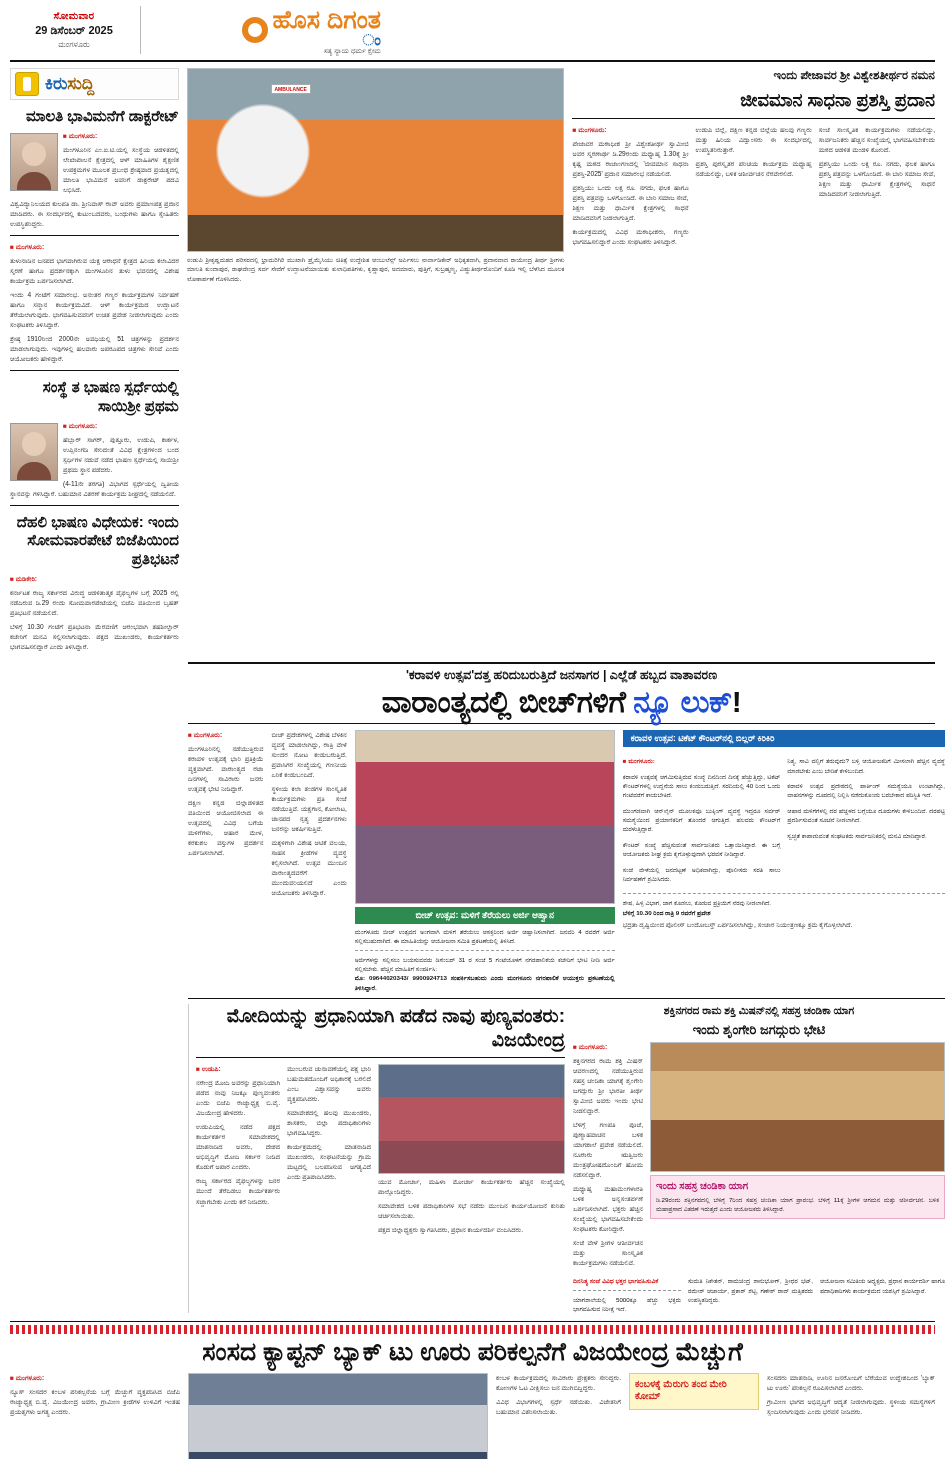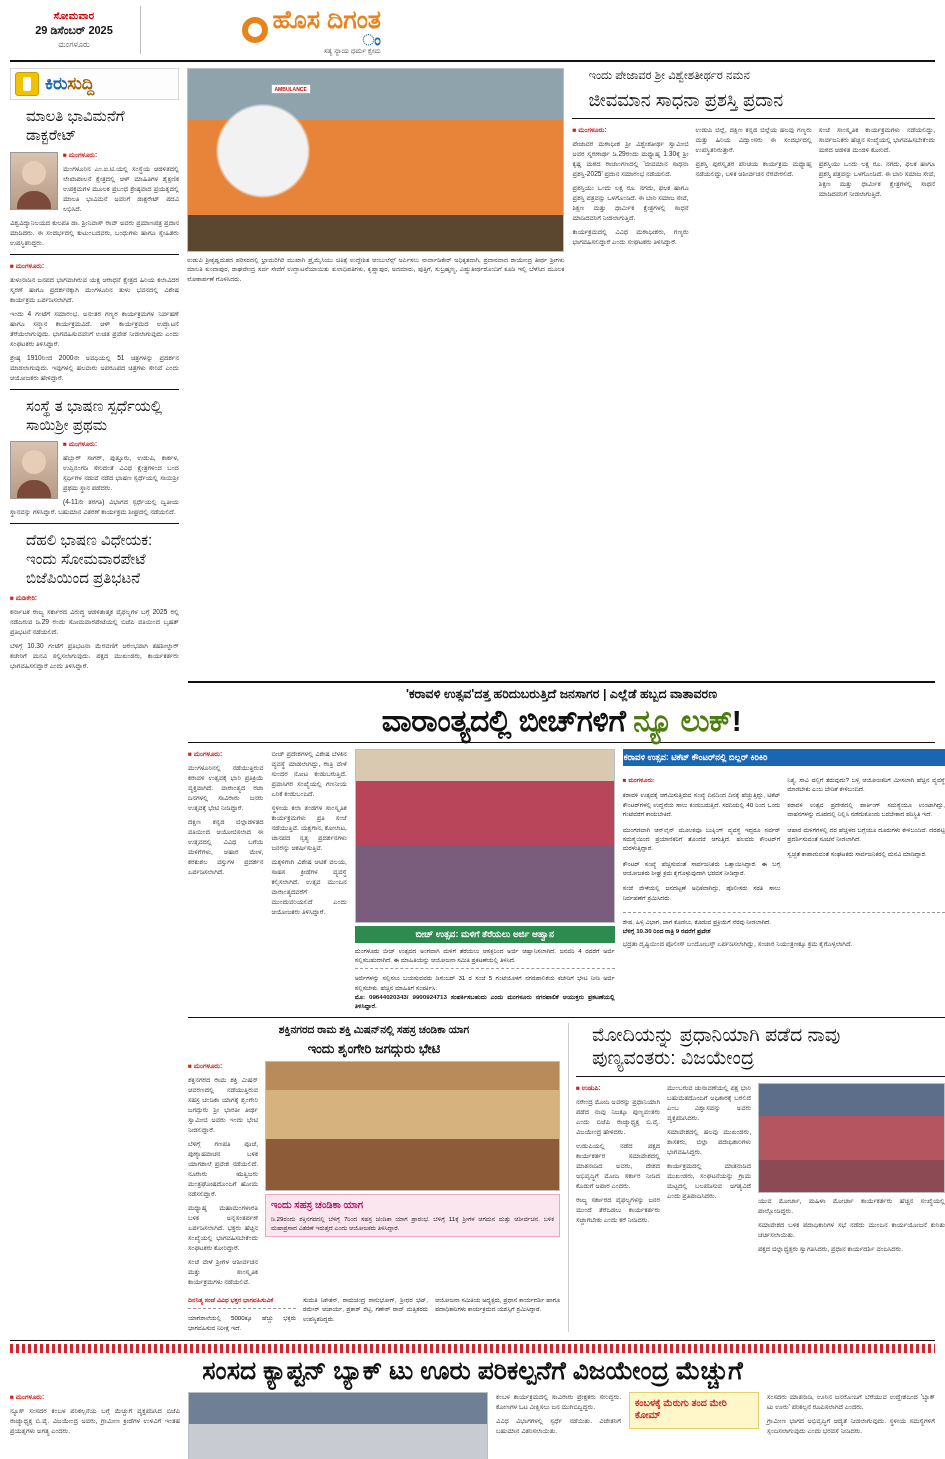--- a/index.html
+++ b/index.html
@@ -38,21 +38,21 @@
   .rule{border-top:1px solid #111;margin:6px 0;}
 
   
   .kiru{display:flex;align-items:center;gap:6px;border:1px solid #d8d8d8;padding:3px 4px;background:#fdfdfd;}
   .kiru-ico{width:22px;height:22px;background:#f2c200;border:1px solid #c9a200;border-radius:3px;position:relative;}
   .kiru-ico:after{content:"";position:absolute;left:7px;top:4px;width:8px;height:14px;background:#fff;border-radius:2px;}
   .kiru-txt{font-size:17px;font-weight:bold;}
   .kiru-txt .a{color:#1b66b3;}
   .kiru-txt .b{color:#a16207;}
 
-  .hl{font-size:15px;font-weight:normal;line-height:1.25;text-align:left;margin:7px 16px 5px;}
+  .hl{font-size:15px;font-weight:bold;line-height:1.25;text-align:right;margin:7px 0 5px;}
   .body{font-size:6.6px;line-height:1.52;text-align:justify;color:#222;}
   .body p{margin:0 0 4px;}
   .lead:before{content:"■ ";color:#d01f1f;}
   .bullet{color:#d01f1f;font-weight:bold;}
 
   .portrait{width:46px;height:56px;background:linear-gradient(#d9c3b0,#b79a86);border:1px solid #999;float:left;margin:2px 5px 2px 0;position:relative;}
   .portrait:after{content:"";position:absolute;left:11px;top:8px;width:24px;height:24px;border-radius:50%;background:#e6cdb8;}
   .portrait:before{content:"";position:absolute;left:6px;bottom:0;width:34px;height:18px;border-radius:16px 16px 0 0;background:#7b4a3a;}
 
   .photo{background:#cfd6da;position:relative;overflow:hidden;border:1px solid #b9c0c4;}
@@ -68,26 +68,26 @@
      linear-gradient(#b98a5a 0 22%,#d6b27f 22% 60%,#8d5b38 60% 100%);}
   .ph-meet{background:
      linear-gradient(#5d6e8a 0 30%,#b5555f 30% 70%,#8c4a54 70% 100%);}
   .ph-group{background:
      linear-gradient(#6f7f96 0 26%,#c8ccd2 26% 66%,#3a4a64 66% 100%);}
 
   
   .feature-top{border-top:2px solid #111;border-bottom:1px solid #111;margin-top:6px;padding:4px 0 3px;}
   .kicker{text-align:center;font-size:12.5px;font-weight:bold;color:#111;}
   .mega{text-align:center;font-size:30px;font-weight:bold;letter-spacing:-.5px;margin:2px 0 0;}
-  .mega .red{color:#4d7c0f;}
+  .mega .red{color:#1d4ed8;}
 
   
   .box-pink{background:#fbe6ef;border:1px solid #e9a9c6;padding:4px 5px;}
   .box-yellow{background:#fff6c9;border:1px solid #e3d06a;padding:4px 5px;}
-  .box-blue-title{background:#1b66b3;color:#fff;font-size:8.5px;font-weight:bold;padding:3px 1px;}
+  .box-blue-title{background:#1b66b3;color:#fff;font-size:8.5px;font-weight:bold;padding:3px 8px;}
   .box-green-title{background:#2e8b4f;color:#fff;font-size:9px;font-weight:bold;padding:3px 5px;text-align:center;}
   .box-head{font-size:9.5px;font-weight:bold;color:#d01f1f;margin-bottom:3px;}
   .box-head-c{font-size:10px;font-weight:bold;color:#b3176a;margin-bottom:3px;}
   .tiny{font-size:6.2px;line-height:1.5;text-align:justify;}
   .dashed{border-top:1px dashed #999;margin:4px 0;}
 
   .sub-head{font-size:13px;font-weight:bold;text-align:center;line-height:1.25;margin:5px 0 4px;}
 
   
   .band{margin-top:8px;border-top:1px solid #111;}
@@ -250,20 +250,46 @@
         </div>
       </div>
       <div class="dashed"></div>
       <div class="tiny">ಶೇಷ, ಹಿಳ್ಳಿ ವಿಭಾಗ, ಜಾಗ ಕೊಡಲು, ಕೊಡುವ ಪ್ರಕ್ರಿಯೆಗೆ ನೆರವು ನೀಡಲಾಗಿದೆ.</div>
       <div class="tiny" style="font-weight:bold;">ಬೆಳಿಗ್ಗೆ 10.30 ರಿಂದ ರಾತ್ರಿ 9 ರವರೆಗೆ ಪ್ರವೇಶ</div>
       <div class="body" style="margin-top:3px;">ಭದ್ರತಾ ದೃಷ್ಟಿಯಿಂದ ಪೊಲೀಸ್ ಬಂದೋಬಸ್ತ್ ಏರ್ಪಡಿಸಲಾಗಿದ್ದು, ಸಂಚಾರ ನಿಯಂತ್ರಣಕ್ಕೂ ಕ್ರಮ ಕೈಗೊಳ್ಳಲಾಗಿದೆ.</div>
     </div>
   </div>
 
   <div class="cols" style="margin-left:178px;width:757px;margin-top:6px;border-top:1px solid #111;padding-top:5px;">
+
+    <div class="col" style="width:377px;border-left:1px solid #ccc;padding-left:7px;">
+      <div class="hl" style="font-size:19px;margin-top:0;">ಮೋದಿಯನ್ನು ಪ್ರಧಾನಿಯಾಗಿ ಪಡೆದ ನಾವು ಪುಣ್ಯವಂತರು: ವಿಜಯೇಂದ್ರ</div>
+      <div class="rule"></div>
+      <div class="col-inner">
+        <div style="width:84px;" class="body">
+          <p class="lead"><span class="bullet">ಉಡುಪಿ:</span></p>
+          <p>ನರೇಂದ್ರ ಮೋದಿ ಅವರನ್ನು ಪ್ರಧಾನಿಯಾಗಿ ಪಡೆದ ನಾವು ನಿಜಕ್ಕೂ ಪುಣ್ಯವಂತರು ಎಂದು ಬಿಜೆಪಿ ರಾಜ್ಯಾಧ್ಯಕ್ಷ ಬಿ.ವೈ. ವಿಜಯೇಂದ್ರ ಹೇಳಿದರು.</p>
+          <p>ಉಡುಪಿಯಲ್ಲಿ ನಡೆದ ಪಕ್ಷದ ಕಾರ್ಯಕರ್ತರ ಸಮಾವೇಶದಲ್ಲಿ ಮಾತನಾಡಿದ ಅವರು, ದೇಶದ ಅಭಿವೃದ್ಧಿಗೆ ಮೋದಿ ಸರ್ಕಾರ ನೀಡಿದ ಕೊಡುಗೆ ಅಪಾರ ಎಂದರು.</p>
+          <p>ರಾಜ್ಯ ಸರ್ಕಾರದ ವೈಫಲ್ಯಗಳನ್ನು ಜನರ ಮುಂದೆ ತೆರೆದಿಡಲು ಕಾರ್ಯಕರ್ತರು ಸಜ್ಜಾಗಬೇಕು ಎಂದು ಕರೆ ನೀಡಿದರು.</p>
+        </div>
+        <div style="width:84px;" class="body">
+          <p>ಮುಂಬರುವ ಚುನಾವಣೆಯಲ್ಲಿ ಪಕ್ಷ ಭಾರಿ ಬಹುಮತದೊಂದಿಗೆ ಅಧಿಕಾರಕ್ಕೆ ಬರಲಿದೆ ಎಂಬ ವಿಶ್ವಾಸವನ್ನು ಅವರು ವ್ಯಕ್ತಪಡಿಸಿದರು.</p>
+          <p>ಸಮಾವೇಶದಲ್ಲಿ ಹಲವು ಮುಖಂಡರು, ಶಾಸಕರು, ಜಿಲ್ಲಾ ಪದಾಧಿಕಾರಿಗಳು ಭಾಗವಹಿಸಿದ್ದರು.</p>
+          <p>ಕಾರ್ಯಕ್ರಮದಲ್ಲಿ ಮಾತನಾಡಿದ ಮುಖಂಡರು, ಸಂಘಟನೆಯನ್ನು ಗ್ರಾಮ ಮಟ್ಟದಲ್ಲಿ ಬಲಪಡಿಸುವ ಅಗತ್ಯವಿದೆ ಎಂದು ಪ್ರತಿಪಾದಿಸಿದರು.</p>
+        </div>
+        <div style="flex:1;">
+          <div class="photo ph-meet" style="height:108px;"></div>
+          <div class="body" style="margin-top:3px;">
+            <p>ಯುವ ಮೋರ್ಚಾ, ಮಹಿಳಾ ಮೋರ್ಚಾ ಕಾರ್ಯಕರ್ತರು ಹೆಚ್ಚಿನ ಸಂಖ್ಯೆಯಲ್ಲಿ ಪಾಲ್ಗೊಂಡಿದ್ದರು.</p>
+            <p>ಸಮಾವೇಶದ ಬಳಿಕ ಪದಾಧಿಕಾರಿಗಳ ಸಭೆ ನಡೆದು ಮುಂದಿನ ಕಾರ್ಯಯೋಜನೆ ಕುರಿತು ಚರ್ಚಿಸಲಾಯಿತು.</p>
+            <p>ಪಕ್ಷದ ಜಿಲ್ಲಾಧ್ಯಕ್ಷರು ಸ್ವಾಗತಿಸಿದರು, ಪ್ರಧಾನ ಕಾರ್ಯದರ್ಶಿ ವಂದಿಸಿದರು.</p>
+          </div>
+        </div>
+      </div>
+    </div>
 
     <div class="col" style="width:372px;">
       <div class="kicker" style="font-size:10.5px;">ಶಕ್ತಿನಗರದ ರಾಮ ಶಕ್ತಿ ಮಿಷನ್‌ನಲ್ಲಿ ಸಹಸ್ರ ಚಂಡಿಕಾ ಯಾಗ</div>
       <div class="sub-head">ಇಂದು ಶೃಂಗೇರಿ ಜಗದ್ಗುರು ಭೇಟಿ</div>
       <div class="col-inner">
         <div style="width:70px;" class="body">
           <p class="lead"><span class="bullet">ಮಂಗಳೂರು:</span></p>
           <p>ಶಕ್ತಿನಗರದ ರಾಮ ಶಕ್ತಿ ಮಿಷನ್ ಆವರಣದಲ್ಲಿ ನಡೆಯುತ್ತಿರುವ ಸಹಸ್ರ ಚಂಡಿಕಾ ಯಾಗಕ್ಕೆ ಶೃಂಗೇರಿ ಜಗದ್ಗುರು ಶ್ರೀ ಭಾರತೀ ತೀರ್ಥ ಸ್ವಾಮೀಜಿ ಅವರು ಇಂದು ಭೇಟಿ ನೀಡಲಿದ್ದಾರೆ.</p>
           <p>ಬೆಳಿಗ್ಗೆ ಗಣಪತಿ ಪೂಜೆ, ಪುಣ್ಯಾಹವಾಚನ ಬಳಿಕ ಯಾಗಶಾಲೆ ಪ್ರವೇಶ ನಡೆಯಲಿದೆ. ನೂರಾರು ಋತ್ವಿಜರು ಮಂತ್ರಘೋಷದೊಂದಿಗೆ ಹೋಮ ನಡೆಸಲಿದ್ದಾರೆ.</p>
           <p>ಮಧ್ಯಾಹ್ನ ಮಹಾಮಂಗಳಾರತಿ ಬಳಿಕ ಅನ್ನಸಂತರ್ಪಣೆ ಏರ್ಪಡಿಸಲಾಗಿದೆ. ಭಕ್ತರು ಹೆಚ್ಚಿನ ಸಂಖ್ಯೆಯಲ್ಲಿ ಭಾಗವಹಿಸಬೇಕೆಂದು ಸಂಘಟಕರು ಕೋರಿದ್ದಾರೆ.</p>
@@ -280,46 +306,20 @@
       <div class="col-inner" style="margin-top:4px;">
         <div style="width:108px;">
           <div class="tiny" style="font-weight:bold;color:#d01f1f;">ದಿನನಿತ್ಯ ಸಂಜೆ ವಿವಿಧ ಭಕ್ತರ ಭಾಗವಹಿಸುವಿಕೆ</div>
           <div class="dashed"></div>
           <div class="tiny">ಯಾಗಶಾಲೆಯಲ್ಲಿ 5000ಕ್ಕೂ ಹೆಚ್ಚು ಭಕ್ತರು ಭಾಗವಹಿಸುವ ನಿರೀಕ್ಷೆ ಇದೆ.</div>
         </div>
         <div class="tiny" style="flex:1;">ಸುಮತಿ ನಿಕೇತನ್, ರಾಮಚಂದ್ರ ಶಾನುಭೋಗ್, ಶ್ರೀಧರ ಭಟ್, ರಮೇಶ್ ಆಚಾರ್ಯ, ಪ್ರಕಾಶ್ ಶೆಟ್ಟಿ, ಗಣೇಶ್ ರಾವ್ ಮತ್ತಿತರರು ಉಪಸ್ಥಿತರಿದ್ದರು.</div>
         <div class="tiny" style="flex:1;">ಆಯೋಜನಾ ಸಮಿತಿಯ ಅಧ್ಯಕ್ಷರು, ಪ್ರಧಾನ ಕಾರ್ಯದರ್ಶಿ ಹಾಗೂ ಪದಾಧಿಕಾರಿಗಳು ಕಾರ್ಯಕ್ರಮದ ಯಶಸ್ಸಿಗೆ ಶ್ರಮಿಸಿದ್ದಾರೆ.</div>
       </div>
     </div>
-
-    <div class="col" style="width:377px;border-left:1px solid #ccc;padding-left:7px;">
-      <div class="hl" style="font-size:19px;margin-top:0;">ಮೋದಿಯನ್ನು ಪ್ರಧಾನಿಯಾಗಿ ಪಡೆದ ನಾವು ಪುಣ್ಯವಂತರು: ವಿಜಯೇಂದ್ರ</div>
-      <div class="rule"></div>
-      <div class="col-inner">
-        <div style="width:84px;" class="body">
-          <p class="lead"><span class="bullet">ಉಡುಪಿ:</span></p>
-          <p>ನರೇಂದ್ರ ಮೋದಿ ಅವರನ್ನು ಪ್ರಧಾನಿಯಾಗಿ ಪಡೆದ ನಾವು ನಿಜಕ್ಕೂ ಪುಣ್ಯವಂತರು ಎಂದು ಬಿಜೆಪಿ ರಾಜ್ಯಾಧ್ಯಕ್ಷ ಬಿ.ವೈ. ವಿಜಯೇಂದ್ರ ಹೇಳಿದರು.</p>
-          <p>ಉಡುಪಿಯಲ್ಲಿ ನಡೆದ ಪಕ್ಷದ ಕಾರ್ಯಕರ್ತರ ಸಮಾವೇಶದಲ್ಲಿ ಮಾತನಾಡಿದ ಅವರು, ದೇಶದ ಅಭಿವೃದ್ಧಿಗೆ ಮೋದಿ ಸರ್ಕಾರ ನೀಡಿದ ಕೊಡುಗೆ ಅಪಾರ ಎಂದರು.</p>
-          <p>ರಾಜ್ಯ ಸರ್ಕಾರದ ವೈಫಲ್ಯಗಳನ್ನು ಜನರ ಮುಂದೆ ತೆರೆದಿಡಲು ಕಾರ್ಯಕರ್ತರು ಸಜ್ಜಾಗಬೇಕು ಎಂದು ಕರೆ ನೀಡಿದರು.</p>
-        </div>
-        <div style="width:84px;" class="body">
-          <p>ಮುಂಬರುವ ಚುನಾವಣೆಯಲ್ಲಿ ಪಕ್ಷ ಭಾರಿ ಬಹುಮತದೊಂದಿಗೆ ಅಧಿಕಾರಕ್ಕೆ ಬರಲಿದೆ ಎಂಬ ವಿಶ್ವಾಸವನ್ನು ಅವರು ವ್ಯಕ್ತಪಡಿಸಿದರು.</p>
-          <p>ಸಮಾವೇಶದಲ್ಲಿ ಹಲವು ಮುಖಂಡರು, ಶಾಸಕರು, ಜಿಲ್ಲಾ ಪದಾಧಿಕಾರಿಗಳು ಭಾಗವಹಿಸಿದ್ದರು.</p>
-          <p>ಕಾರ್ಯಕ್ರಮದಲ್ಲಿ ಮಾತನಾಡಿದ ಮುಖಂಡರು, ಸಂಘಟನೆಯನ್ನು ಗ್ರಾಮ ಮಟ್ಟದಲ್ಲಿ ಬಲಪಡಿಸುವ ಅಗತ್ಯವಿದೆ ಎಂದು ಪ್ರತಿಪಾದಿಸಿದರು.</p>
-        </div>
-        <div style="flex:1;">
-          <div class="photo ph-meet" style="height:108px;"></div>
-          <div class="body" style="margin-top:3px;">
-            <p>ಯುವ ಮೋರ್ಚಾ, ಮಹಿಳಾ ಮೋರ್ಚಾ ಕಾರ್ಯಕರ್ತರು ಹೆಚ್ಚಿನ ಸಂಖ್ಯೆಯಲ್ಲಿ ಪಾಲ್ಗೊಂಡಿದ್ದರು.</p>
-            <p>ಸಮಾವೇಶದ ಬಳಿಕ ಪದಾಧಿಕಾರಿಗಳ ಸಭೆ ನಡೆದು ಮುಂದಿನ ಕಾರ್ಯಯೋಜನೆ ಕುರಿತು ಚರ್ಚಿಸಲಾಯಿತು.</p>
-            <p>ಪಕ್ಷದ ಜಿಲ್ಲಾಧ್ಯಕ್ಷರು ಸ್ವಾಗತಿಸಿದರು, ಪ್ರಧಾನ ಕಾರ್ಯದರ್ಶಿ ವಂದಿಸಿದರು.</p>
-          </div>
-        </div>
-      </div>
-    </div>
   </div>
 
   <div class="band">
     <div class="stripe"></div>
     <div class="band-mega">ಸಂಸದ ಕ್ಯಾಪ್ಟನ್ ಬ್ಯಾಕ್ ಟು ಊರು ಪರಿಕಲ್ಪನೆಗೆ ವಿಜಯೇಂದ್ರ ಮೆಚ್ಚುಗೆ</div>
 
     <div class="cols">
       <div class="col" style="width:170px;">
         <div class="body">
           <p class="lead"><span class="bullet">ಮಂಗಳೂರು:</span></p>

